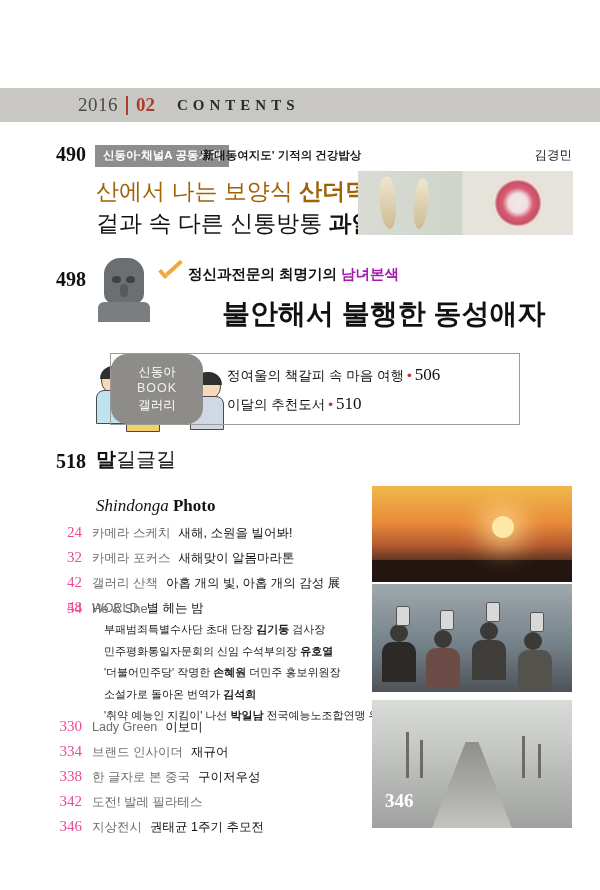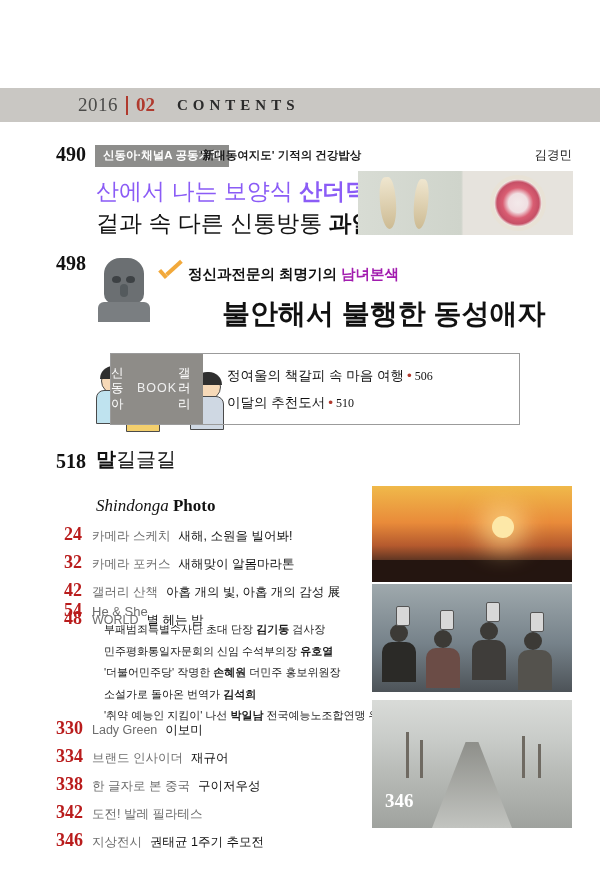--- a/index.html
+++ b/index.html
@@ -85,21 +85,21 @@
     position: absolute;
     right: 28px; top: 147px;
     font-size: 12.5px;
     color: #1b1b1b;
   }
 
   #feat1-line1 {
     position: absolute;
     left: 96px; top: 176px;
     font-size: 23px;
-    color: #8b5cf6;
+    color: #a16207;
     white-space: nowrap;
   }
   #feat1-line2 {
     position: absolute;
     left: 96px; top: 208px;
     font-size: 23px;
     color: #111;
     white-space: nowrap;
   }
   .bold-k { font-weight: bold; }
@@ -122,21 +122,21 @@
   .radish {
     position: absolute;
     left: 132px; top: 4px;
     width: 56px; height: 56px;
     border-radius: 50%;
     background: radial-gradient(circle at 50% 50%, #f3e9ea 0%, #f0dfe2 28%, #d95d72 45%, #c64f66 62%, #efe9e4 70%, #e9e1d9 100%);
     border: 4px solid #e8e2d6;
   }
 
   
-  #feat2-num { position: absolute; left: 56px; top: 252px; font-size: 20px; }
+  #feat2-num { position: absolute; left: 56px; top: 268px; font-size: 20px; }
 
   .stone-figure {
     position: absolute;
     left: 96px; top: 258px;
     width: 58px; height: 62px;
   }
   .stone-head {
     position: absolute; left: 8px; top: 0;
     width: 40px; height: 46px;
     background: #6b6f72;
@@ -234,39 +234,40 @@
     left: 110px; top: 353px;
     width: 410px; height: 72px;
     border: 1px solid #9b9b9b;
     display: flex;
   }
   .gallery-left {
     width: 92px;
     background: #8e8c88;
     color: #fff;
     display: flex;
-    flex-direction: row;
+    flex-direction: column;
     align-items: center;
     justify-content: center;
     gap: 1px;
     font-size: 12.5px;
     line-height: 1.25;
+    border-radius: 16px;
   }
   .gallery-left .g2 { font-size: 12.5px; letter-spacing: 1px; color: #efefef; }
   .gallery-right {
     flex: 1;
     display: flex;
     flex-direction: column;
     justify-content: center;
     padding-left: 24px;
     gap: 9px;
   }
   .g-line { font-size: 13.5px; color: #111; }
   .g-line .dot { color: #b03a2e; padding: 0 3px; }
-  .g-line .pg { font-family: "Liberation Serif", serif; font-size: 12px; }
+  .g-line .pg { font-family: "Liberation Serif", serif; font-size: 17px; }
 
   
   #feat3-num { position: absolute; left: 56px; top: 450px; font-size: 20px; }
   #feat3-title {
     position: absolute; left: 96px; top: 446px;
     font-size: 20px; color: #111;
   }
   #feat3-title .b { font-weight: bold; }
 
   
@@ -288,23 +289,22 @@
     display: flex;
     align-items: baseline;
     margin-bottom: 7px;
     font-size: 12.5px;
   }
   .toc-pg {
     width: 36px;
     text-align: right;
     padding-right: 10px;
     font-family: "Liberation Serif", serif;
-    font-size: 18px;
-    color: #b91c1c;
-    font-weight: bold;
+    font-size: 15px;
+    color: #ec4899;
   }
   .toc-cat {
     color: #6d6d6d;
     margin-right: 8px;
     white-space: nowrap;
   }
   .toc-txt { color: #111; white-space: nowrap; }
 
   .hs-head {
     position: absolute; left: 56px; top: 600px;

